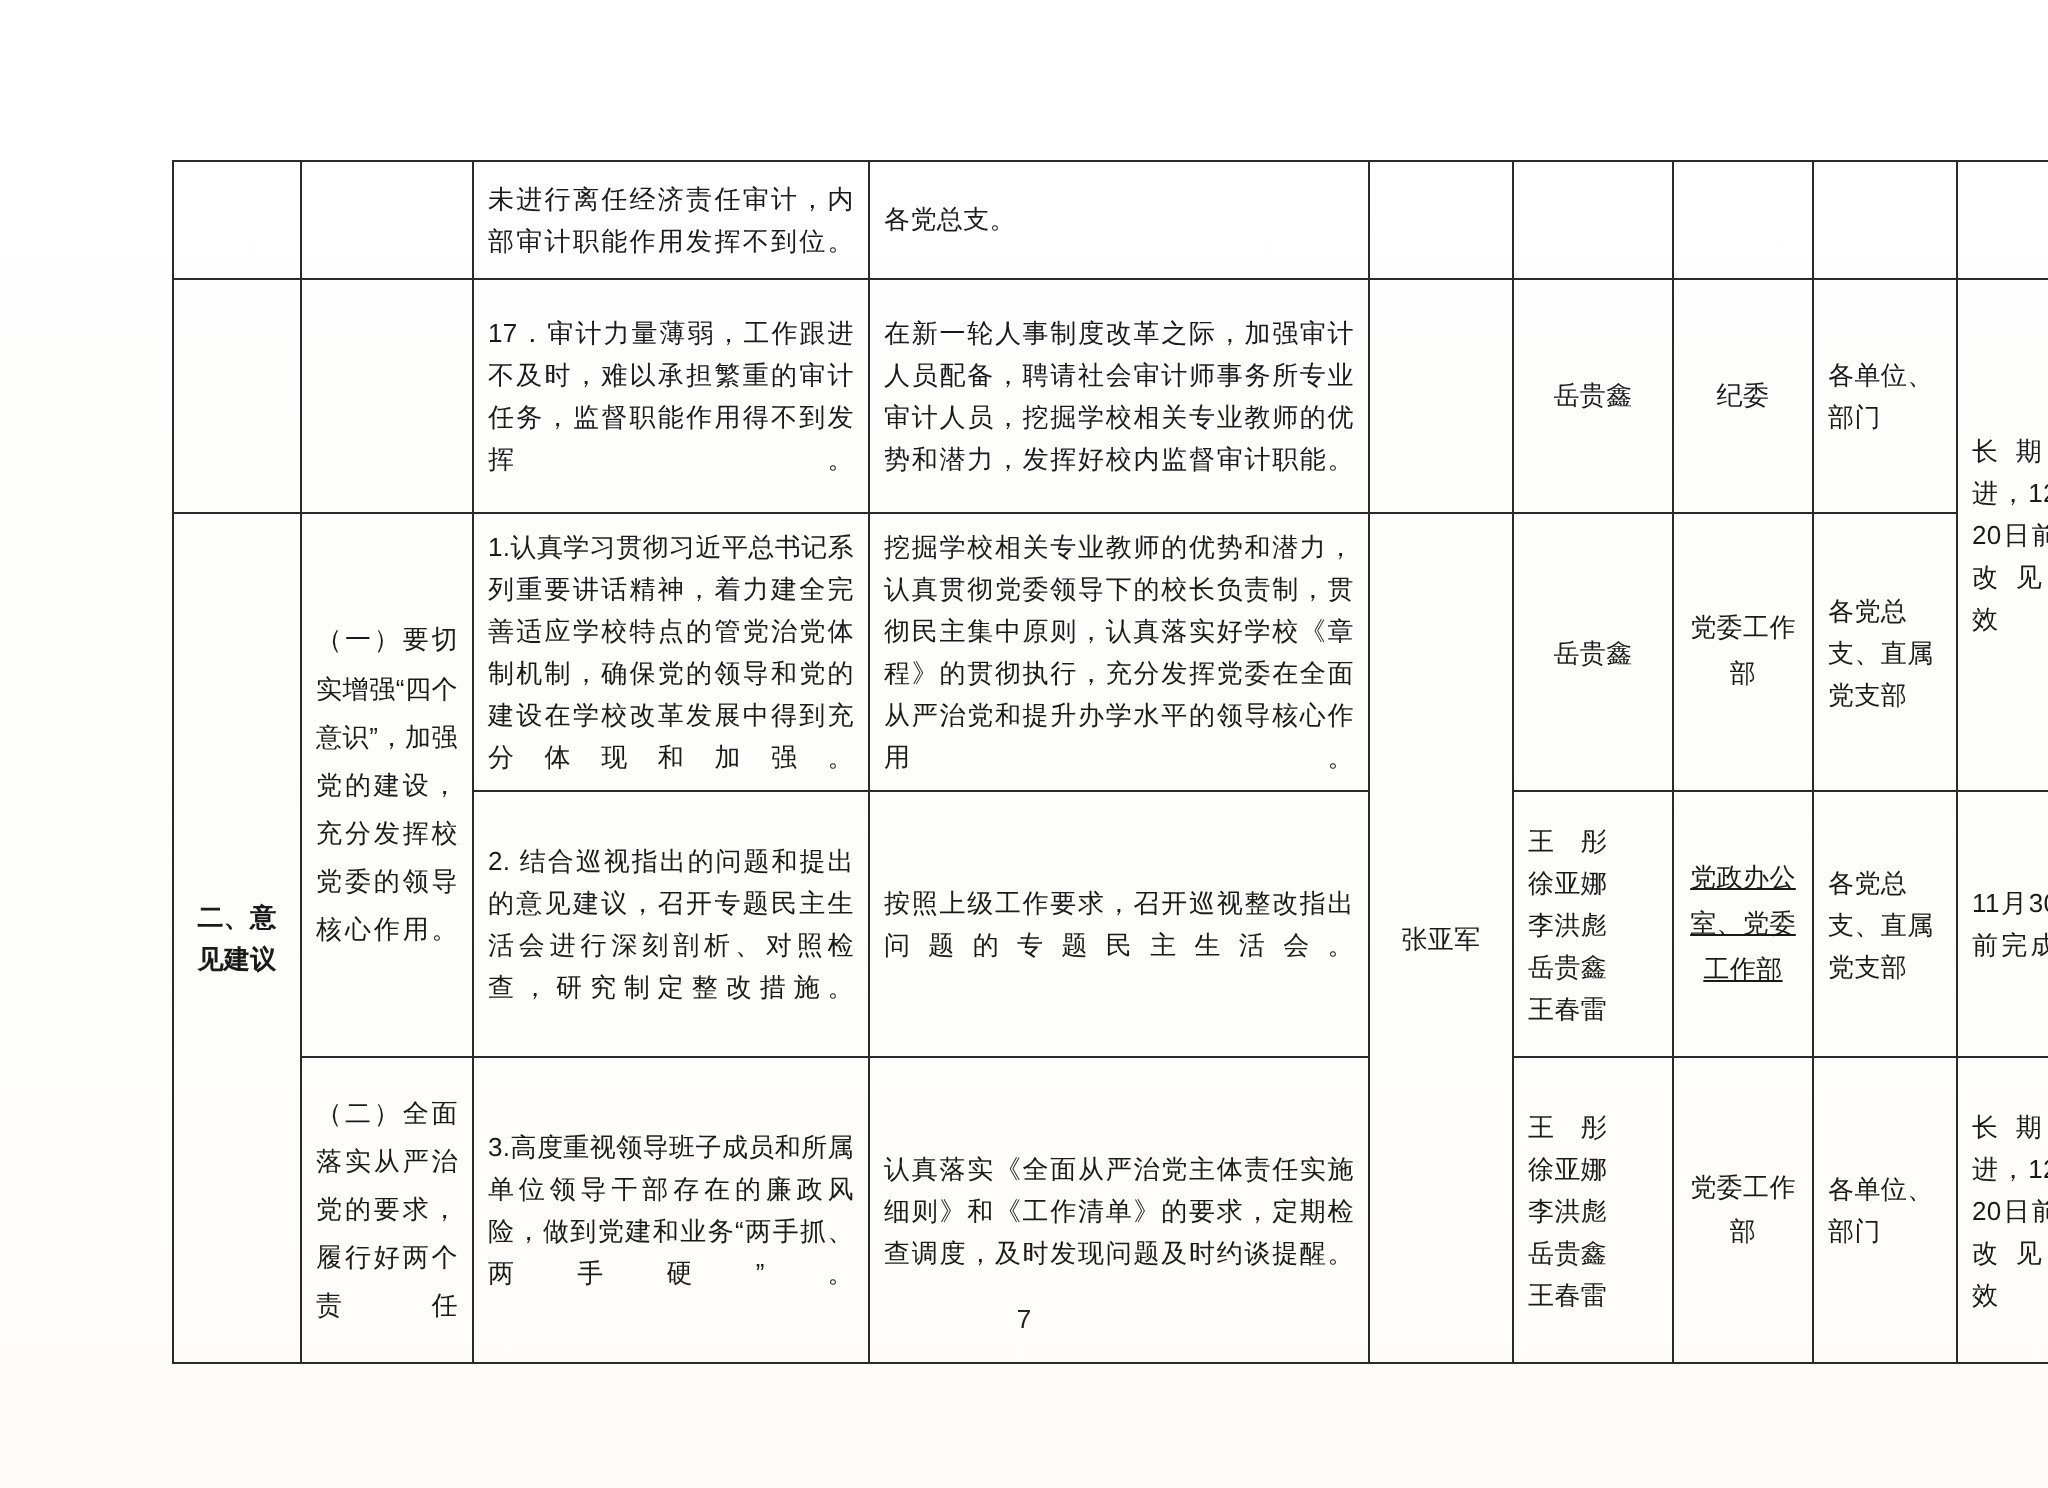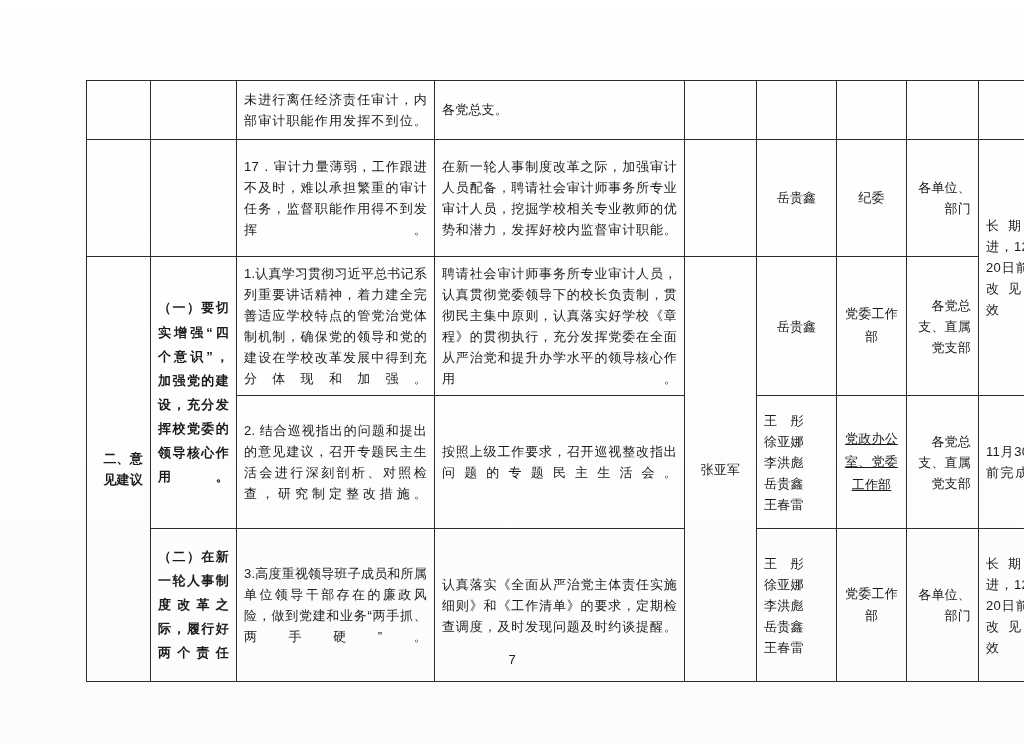--- a/index.html
+++ b/index.html
@@ -65,45 +65,45 @@
   .cell-left {
     text-align: justify;
   }
   .cell-center {
     text-align: center;
   }
   .cell-top {
     vertical-align: top;
   }
   .bold {
-    font-weight: bold;
+    font-weight: normal;
   }
   .narrow-col {
     font-size: 13px;
     line-height: 1.7;
-    text-align: right;
+    text-align: left;
     letter-spacing: 1px;
   }
   .stacked-names {
     text-align: left;
     line-height: 1.75;
     font-size: 13px;
   }
   .stacked-names div { white-space: nowrap; }
   .page-number {
     position: absolute;
     left: 0;
     top: 652px;
     width: 1024px;
     text-align: center;
     font-size: 13px;
     color: #222;
   }
   .vcenter-label {
-    text-align: right;
+    text-align: center;
     font-weight: bold;
     font-size: 13.5px;
     line-height: 1.8;
     letter-spacing: 0.5px;
     font-family: Liberation Serif, serif;
   }
   .pad-lr-sm { padding-left: 5px; padding-right: 5px; }
 </style>
 </head>
 <body>
@@ -147,21 +147,21 @@
           <td class="cell-center">岳贵鑫</td>
           <td class="cell-center">纪委</td>
           <td class="cell-center narrow-col">各单位、部门</td>
           <td class="cell-just narrow-col" rowspan="2" style="text-align:justify;text-align-last:justify;">长期推进，12月20日前整改见成效。</td>
         </tr>
 
         <tr>
           <td class="vcenter-label" rowspan="3" style="height:158px;">二、意见建议</td>
           <td class="cell-just bold pad-lr-sm cell-top" rowspan="2" style="text-align:justify;text-align-last:justify;font-size:13px;line-height:1.85;">（一）要切实增强“四个意识”，加强党的建设，充分发挥校党委的领导核心作用。</td>
           <td class="cell-just cell-top">1.认真学习贯彻习近平总书记系列重要讲话精神，着力建全完善适应学校特点的管党治党体制机制，确保党的领导和党的建设在学校改革发展中得到充分体现和加强。</td>
-          <td class="cell-just cell-top">聘请社会审计师事务所专业审计人员，认真贯彻党委领导下的校长负责制，贯彻民主集中原则，认真落实好学校《章程》的贯彻执行，充分发挥党委在全面从严治党和提升办学水平的领导核心作用。</td>
+          <td class="cell-just cell-top">挖掘学校相关专业教师的优势和潜力，认真贯彻党委领导下的校长负责制，贯彻民主集中原则，认真落实好学校《章程》的贯彻执行，充分发挥党委在全面从严治党和提升办学水平的领导核心作用。</td>
           <td class="cell-center" rowspan="3">张亚军</td>
           <td class="cell-center">岳贵鑫</td>
           <td class="cell-center" style="line-height:1.75;">党委工作部</td>
           <td class="cell-center narrow-col">各党总支、直属党支部</td>
         </tr>
 
         <tr>
           <td class="cell-just cell-top" style="height:120px;">2. 结合巡视指出的问题和提出的意见建议，召开专题民主生活会进行深刻剖析、对照检查，研究制定整改措施。</td>
           <td class="cell-just cell-top">按照上级工作要求，召开巡视整改指出问题的专题民主生活会。</td>
           <td class="stacked-names">
@@ -170,21 +170,21 @@
             <div>李洪彪</div>
             <div>岳贵鑫</div>
             <div>王春雷</div>
           </td>
           <td class="cell-center" style="line-height:1.75;text-decoration:underline;">党政办公室、党委工作部</td>
           <td class="cell-center narrow-col">各党总支、直属党支部</td>
           <td class="narrow-col" style="text-align:justify;text-align-last:justify;">11月30日前完成。</td>
         </tr>
 
         <tr>
-          <td class="cell-just bold pad-lr-sm cell-top" style="text-align:justify;text-align-last:justify;font-size:13px;line-height:1.85;height:140px;">（二）在新一轮人事制度改革之际，履行好两个责任</td>
+          <td class="cell-just bold pad-lr-sm cell-top" style="text-align:justify;text-align-last:justify;font-size:13px;line-height:1.85;height:140px;">（二）全面落实从严治党的要求，履行好两个责任</td>
           <td class="cell-just cell-top">3.高度重视领导班子成员和所属单位领导干部存在的廉政风险，做到党建和业务“两手抓、两手硬”。</td>
           <td class="cell-just cell-top">认真落实《全面从严治党主体责任实施细则》和《工作清单》的要求，定期检查调度，及时发现问题及时约谈提醒。</td>
           <td class="stacked-names">
             <div>王　彤</div>
             <div>徐亚娜</div>
             <div>李洪彪</div>
             <div>岳贵鑫</div>
             <div>王春雷</div>
           </td>
           <td class="cell-center" style="line-height:1.75;">党委工作部</td>

